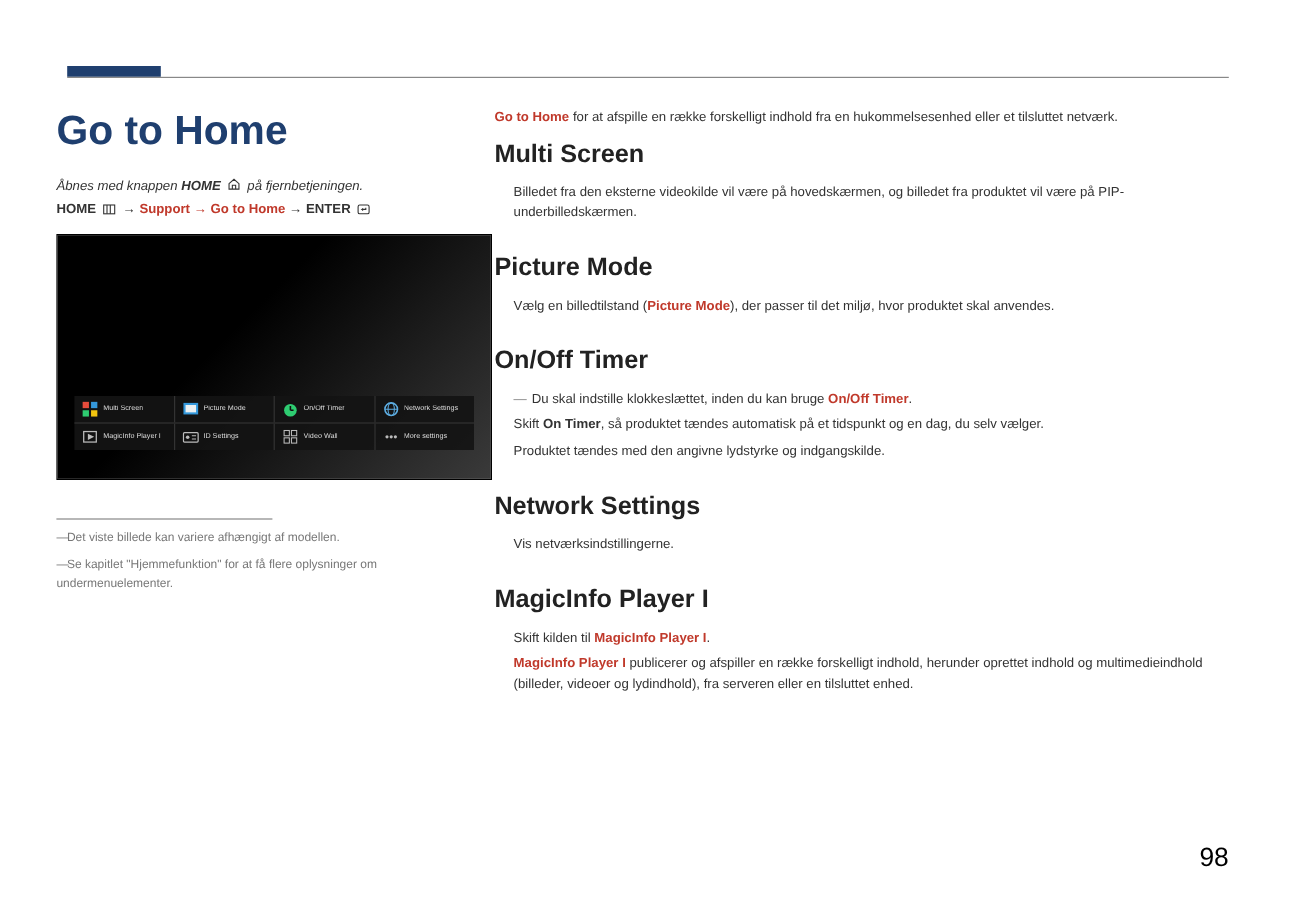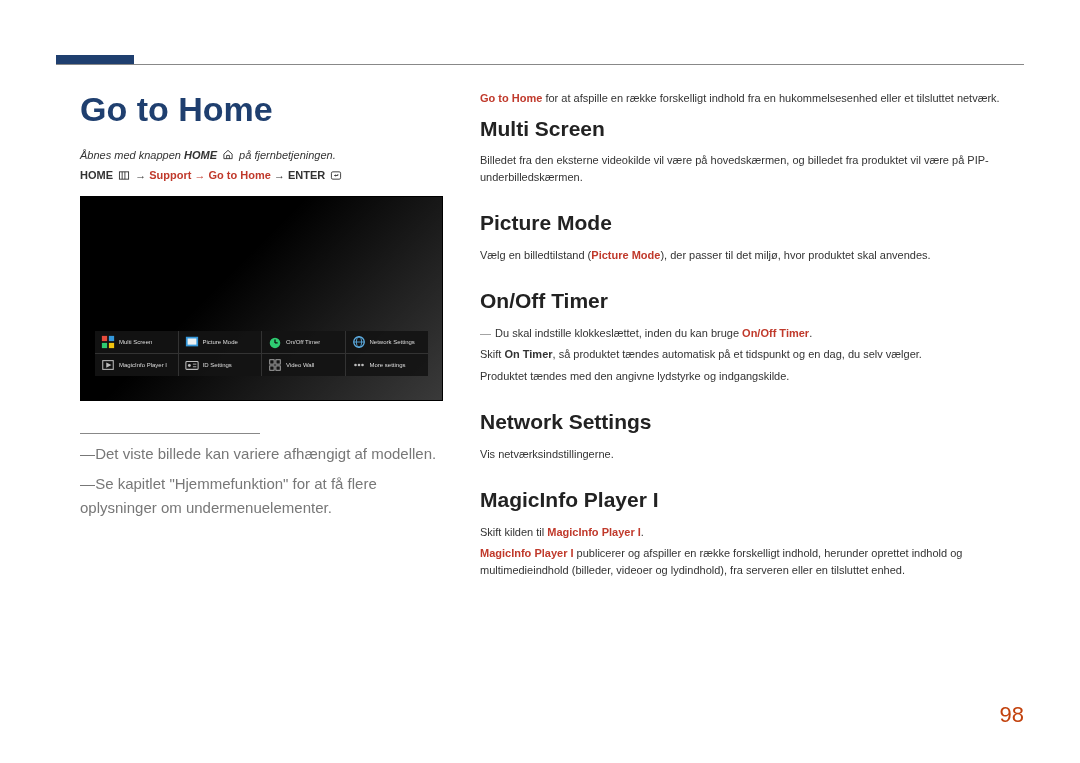--- a/index.html
+++ b/index.html
@@ -23,22 +23,21 @@
     .hr-line {
       position: absolute;
       top: 64px;
       left: 56px;
       right: 56px;
       height: 1px;
       background: #888;
     }
     .page {
       display: flex;
-      padding: 90px 56px 0 80px;
-      gap: 35px;
+      padding: 90px 56px 0 47px;
       justify-content: flex-end;
     }
     .left-col {
       width: 365px;
       flex-shrink: 0;
     }
     .right-col {
       flex: 1;
       min-width: 0;
       font-size: 11px;
@@ -117,54 +116,54 @@
       overflow: hidden;
     }
 
     .section-divider {
       border: none;
       border-top: 1px solid #888;
       width: 180px;
       margin: 32px 0 8px 0;
     }
     .footnote {
-      font-size: 15px;
+      font-size: 10px;
       color: #777;
       line-height: 1.6;
       margin-top: 6px;
     }
     .footnote::before {
       content: '― ';
       letter-spacing: -2px;
     }
 
     .section-heading {
       font-size: 21px;
       font-weight: 700;
       color: #222;
       margin-top: 0;
       margin-bottom: 8px;
     }
     .section-block { margin-bottom: 22px; }
-    .body-line { margin-bottom: 5px; }
+    .body-line { margin-bottom: 5px; margin-left: 16px; }
     .intro-line { margin-bottom: 6px; }
     .dash-note::before {
       content: '―';
       color: #888;
       margin-right: 3px;
       letter-spacing: -6px;
       padding-right: 4px;
     }
 
     .page-number {
       position: absolute;
       bottom: 35px;
       right: 56px;
       font-size: 22px;
-      color: #c2410c;
+      color: #000000;
       font-weight: 300;
     }
   </style>
 </head>
 <body>
 
 <div class="header-accent"></div>
 <div class="hr-line"></div>
 
 <div class="page">

